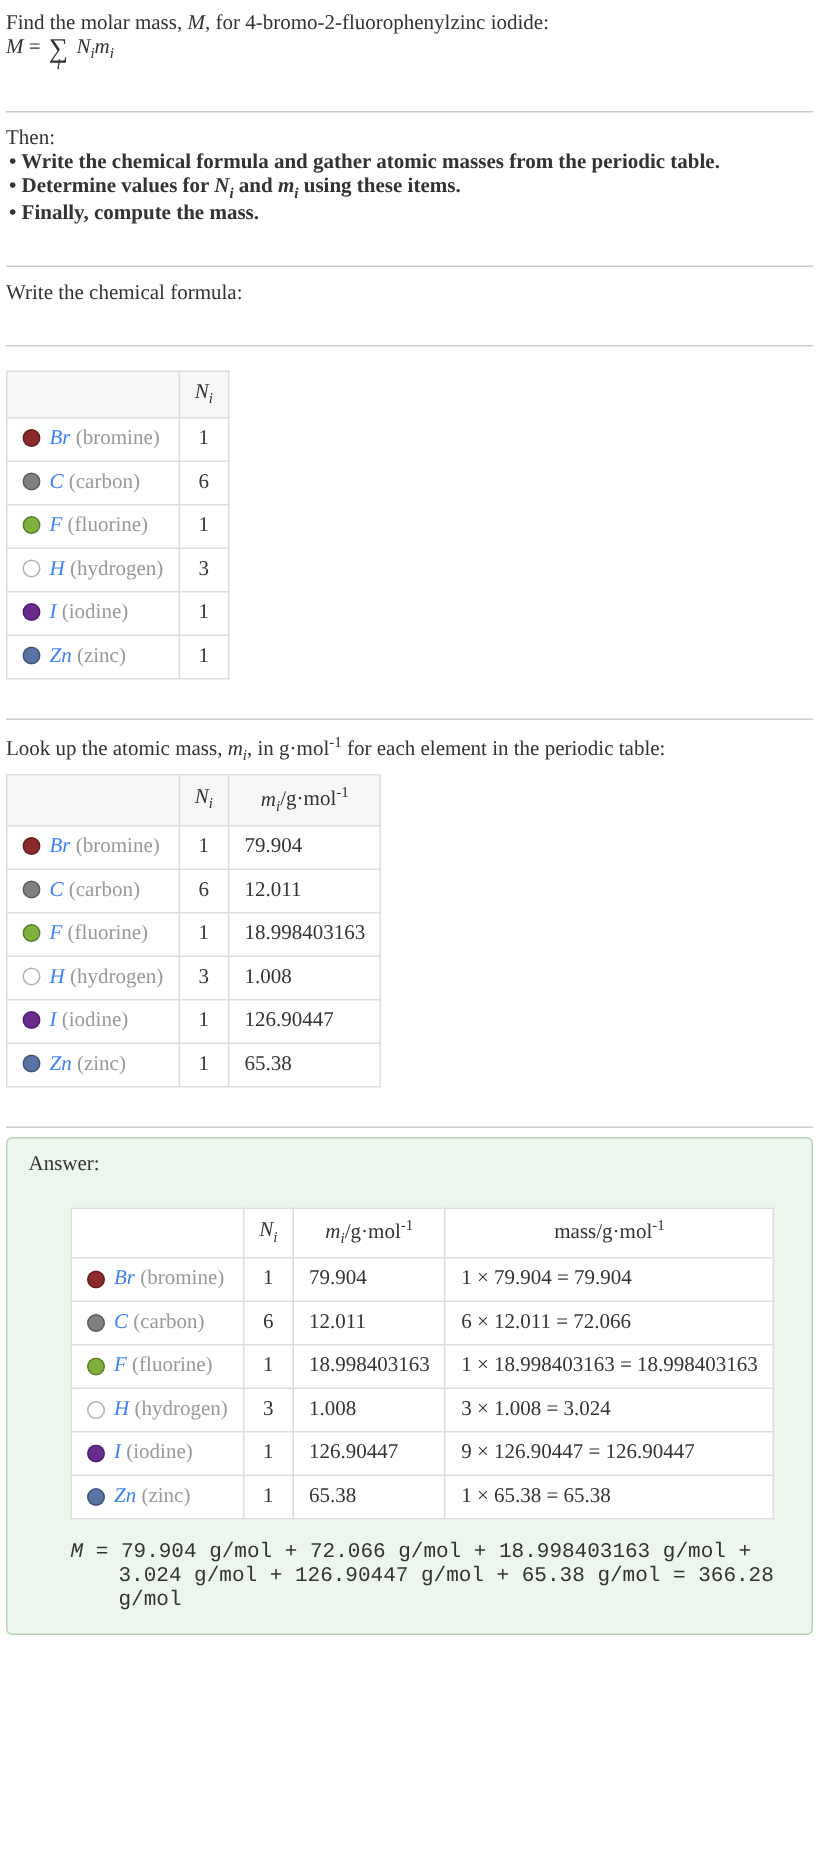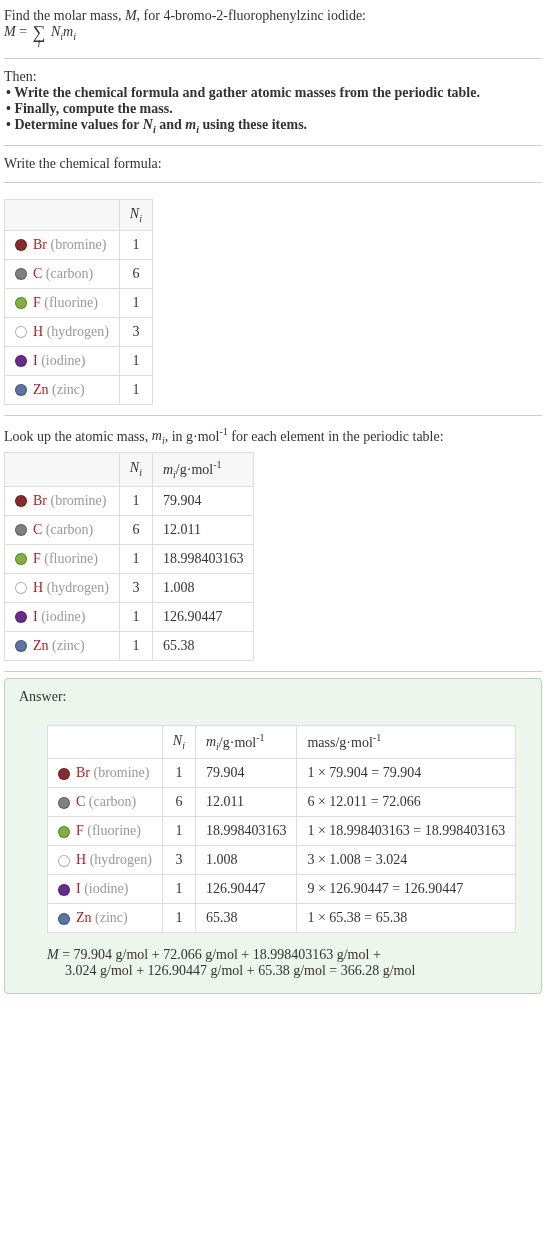--- a/index.html
+++ b/index.html
@@ -5,21 +5,21 @@
   body {
     margin: 0;
     padding: 4px;
     font-family: Georgia, 'Times New Roman', serif;
     font-size: 14px;
     color: #333;
     background: #fff;
     width: 538px;
   }
   .section {
-    padding: 4px 0 10px 0;
+    padding: 4px 0 26px 0;
     border-bottom: 1px solid #ccc;
     margin-bottom: 6px;
   }
   .section:last-of-type {
     border-bottom: none;
   }
   .formula-line {
     font-family: Georgia, serif;
   }
   .formula-line em { font-style: italic; }
@@ -31,52 +31,53 @@
   }
   table.data th, table.data td {
     border: 1px solid #ddd;
     padding: 6px 10px;
     text-align: left;
     font-weight: normal;
     background: #fff;
   }
   table.data th {
     background: #f7f7f7;
+    text-align: center;
   }
   table.data .center { text-align: center; }
   .dot {
     display: inline-block;
     width: 10px;
     height: 10px;
     border-radius: 50%;
     margin-right: 6px;
     vertical-align: middle;
     border: 1px solid rgba(0,0,0,0.3);
   }
   .el-label { color: #999; }
-  .el-sym { color: #b91c1c; }
+  .el-sym { color: #3b82f6; font-style: italic; }
   .answer-box {
     border: 1px solid #b8d4b8;
     background: #ecf6ec;
     border-radius: 4px;
     padding: 10px 14px 14px 14px;
     margin-top: 6px;
   }
   .answer-box .label {
     font-size: 14px;
     margin-bottom: 20px;
   }
   .answer-box table.data {
     margin-left: 28px;
     background: #fff;
   }
   .answer-box table.data th { background: #fff; }
   .msum {
     margin: 14px 0 0 28px;
-    font-family: Liberation Serif, serif;
+    font-family: Liberation Mono, monospace;
   }
   .bullet { margin-left: 2px; font-weight: bold; }
   .sigma-line {
     display: inline-flex;
     align-items: flex-start;
   }
   .sigma {
     display: inline-flex;
     flex-direction: column;
     align-items: center;
@@ -104,24 +105,24 @@
       <span>&nbsp;<em>N</em><sub><em>i</em></sub><em>m</em><sub><em>i</em></sub></span>
     </span>
   </div>
 </div>
 
 <div class="section">
   <div>Then:</div>
   <div class="bullet">
     • Write the chemical formula and gather atomic masses from the periodic table.
   </div>
-  <div class="bullet">• Finally, compute the mass.</div>
   <div class="bullet">
     • Determine values for <em>N<sub>i</sub></em> and <em>m<sub>i</sub></em> using these items.
   </div>
+  <div class="bullet">• Finally, compute the mass.</div>
 </div>
 
 <div class="section">
   <div>Write the chemical formula:</div>
 </div>
 
 <div class="section">
   <table class="data">
     <tbody>
         <tr>
@@ -246,16 +247,16 @@
       <tr>
             <td><span class="dot" style="background:#5a74a8;"></span><span class="el-sym">Zn</span> <span class="el-label">(zinc)</span></td>
             <td class="center">1</td>
             <td>65.38</td>
             <td>1 × 65.38 = 65.38</td>
           </tr>
     </tbody>
       </table>
     <div class="msum">
       <div><em>M</em> = <span>79.904 g/mol + 72.066 g/mol + 18.998403163 g/mol +</span></div>
-      <div style="margin-left:18px">3.024 g/mol + 126.90447 g/mol + 65.38 g/mol = 366.28 g/mol</div>
+      <div style="margin-left:32px">3.024 g/mol + 126.90447 g/mol + 65.38 g/mol = 366.28 g/mol</div>
     </div>
   </div>
 </div>
 
 </body></html>

